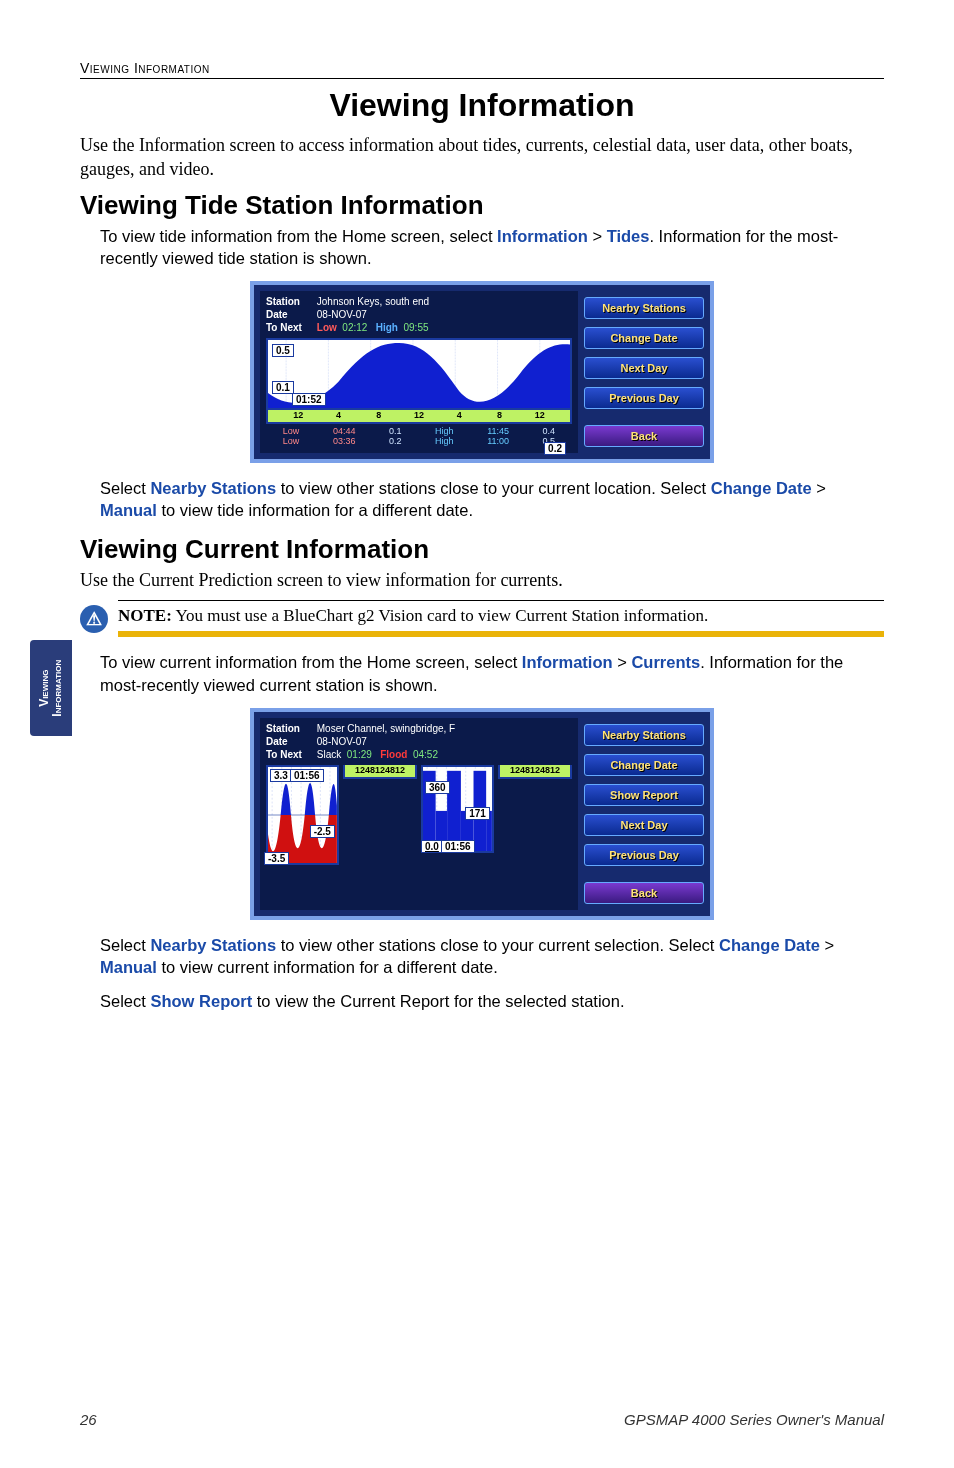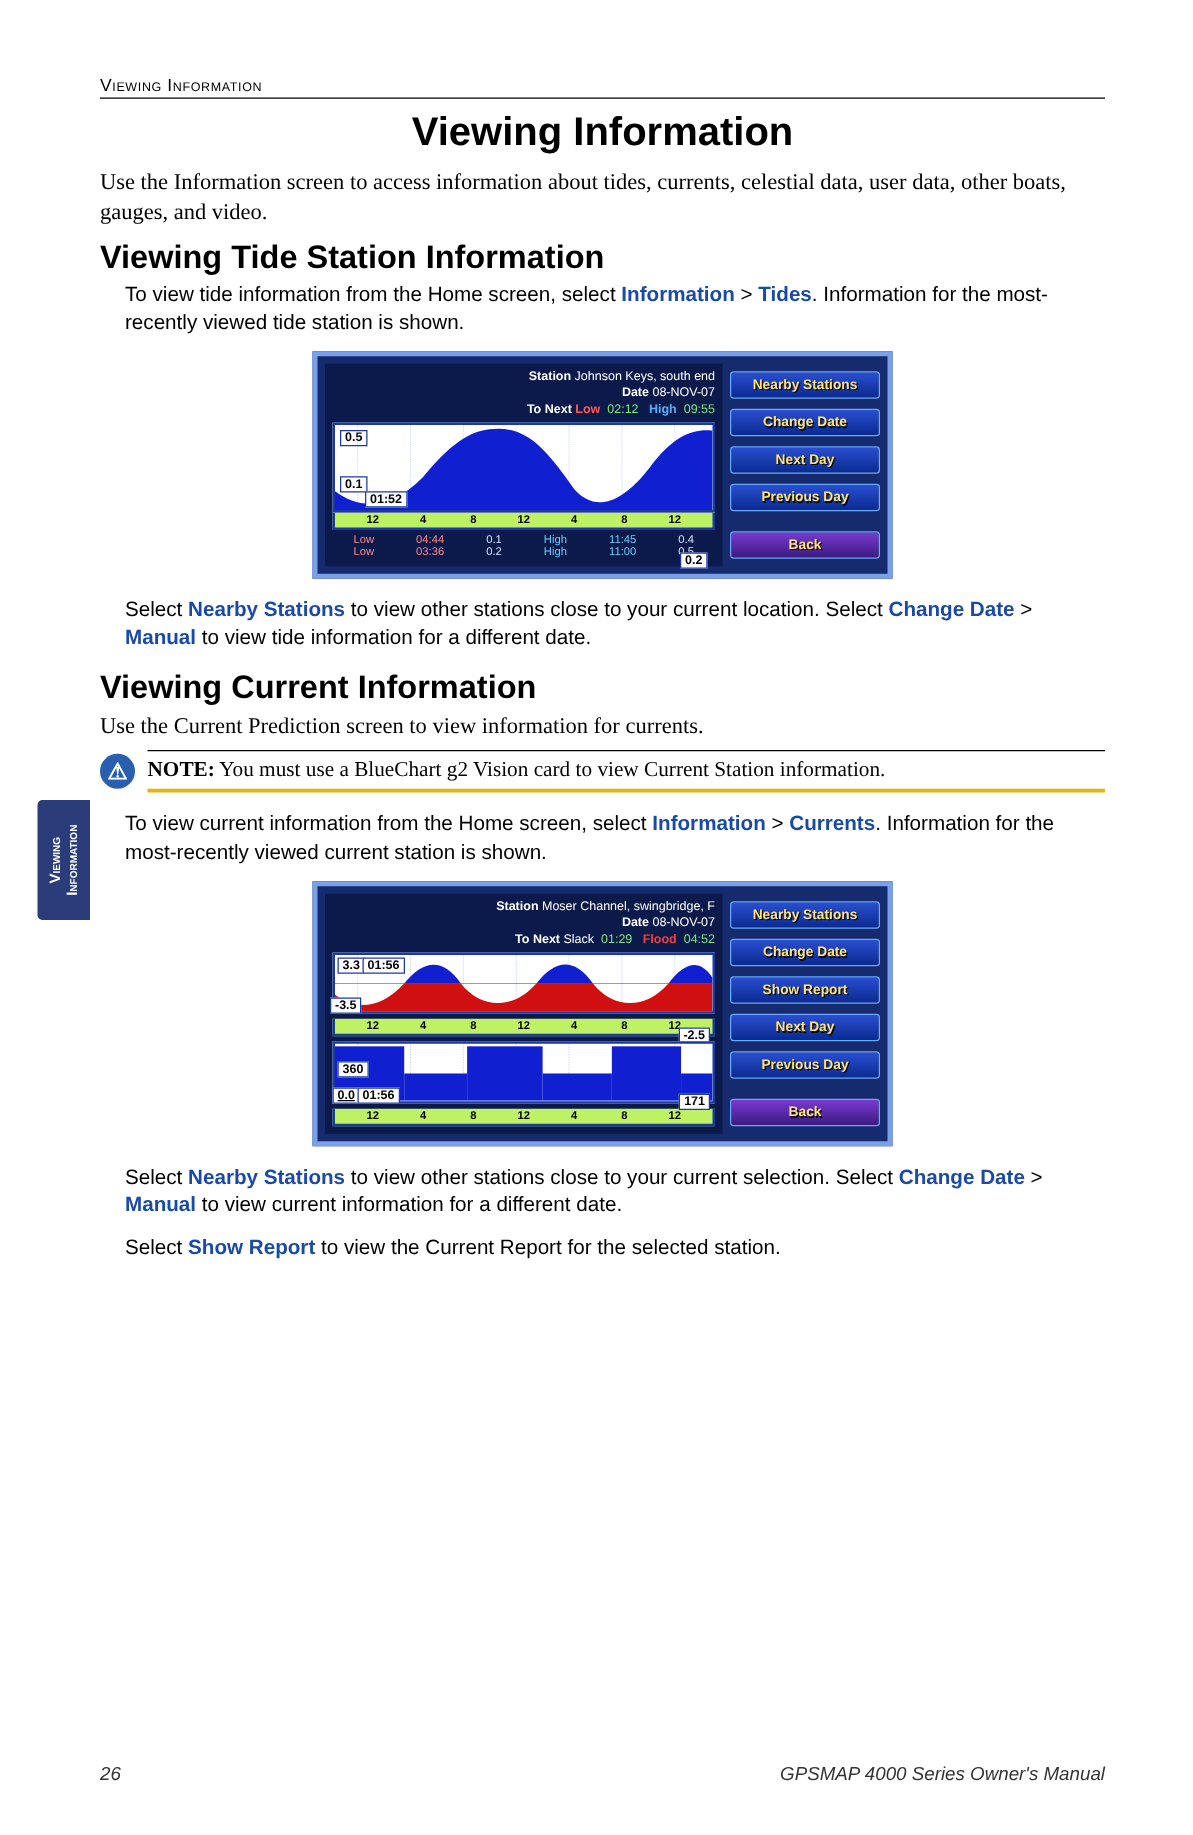--- a/index.html
+++ b/index.html
@@ -59,21 +59,21 @@
     width: 28px; height: 28px; flex: 0 0 28px;
     border-radius: 50%;
     background: #2a5fb0;
     display: flex; align-items: center; justify-content: center;
     color: #fff; font-weight: bold; font-size: 18px;
     font-family: Arial, sans-serif;
   }
   .note-text {
     flex: 1;
     border-top: 1px solid #000;
-    border-bottom: 3px solid #eab308;
+    border-bottom: 6px solid #eab308;
     padding: 5px 0;
     font-size: 17px;
   }
   .note-text .lbl { font-weight: bold; }
   .side-tab {
     position: absolute;
     left: 30px;
     top: 640px;
     width: 42px;
     height: 96px;
@@ -118,21 +118,21 @@
   }
   .device-left {
     flex: 1;
     background: #0b1a4a;
     color: #fff;
     padding: 4px 6px 6px 6px;
     font-size: 10px;
     display: flex;
     flex-direction: column;
   }
-  .device-left .meta { line-height: 1.3; margin-bottom: 4px; text-align: right; }
+  .device-left .meta { line-height: 1.3; margin-bottom: 4px; }
   .meta .k { color: #fff; font-weight: bold; display:inline-block; width:48px;}
   .meta .v { color: #fff; }
   .meta .low { color: #ff5a5a; font-weight: bold;}
   .meta .high { color: #5ab0ff; font-weight: bold;}
   .meta .flood { color: #ff3a3a; font-weight: bold;}
   .graph {
     background: #fff;
     border: 2px solid #1a3aa0;
     position: relative;
     flex: 1;
@@ -183,21 +183,21 @@
     font-weight: bold;
   }
   .dev-btn.back {
     background: linear-gradient(#7a3ad0,#3a1a80);
     margin-top: auto;
   }
   .spacer-flex { flex:1; }
 
   
   .device.current .graph { height: 100px; }
-  .device.current .dual { display:flex; flex-direction:column; flex:1; gap:4px;}
+  .device.current .dual { display:flex; flex-direction:row; flex:1; gap:4px;}
   .device.current .graph2 { height: 88px; }
 </style>
 </head>
 <body>
 
 <div class="page">
 
   <div class="running-head">Viewing Information</div>
 
   <h1 class="title">Viewing Information</h1>

